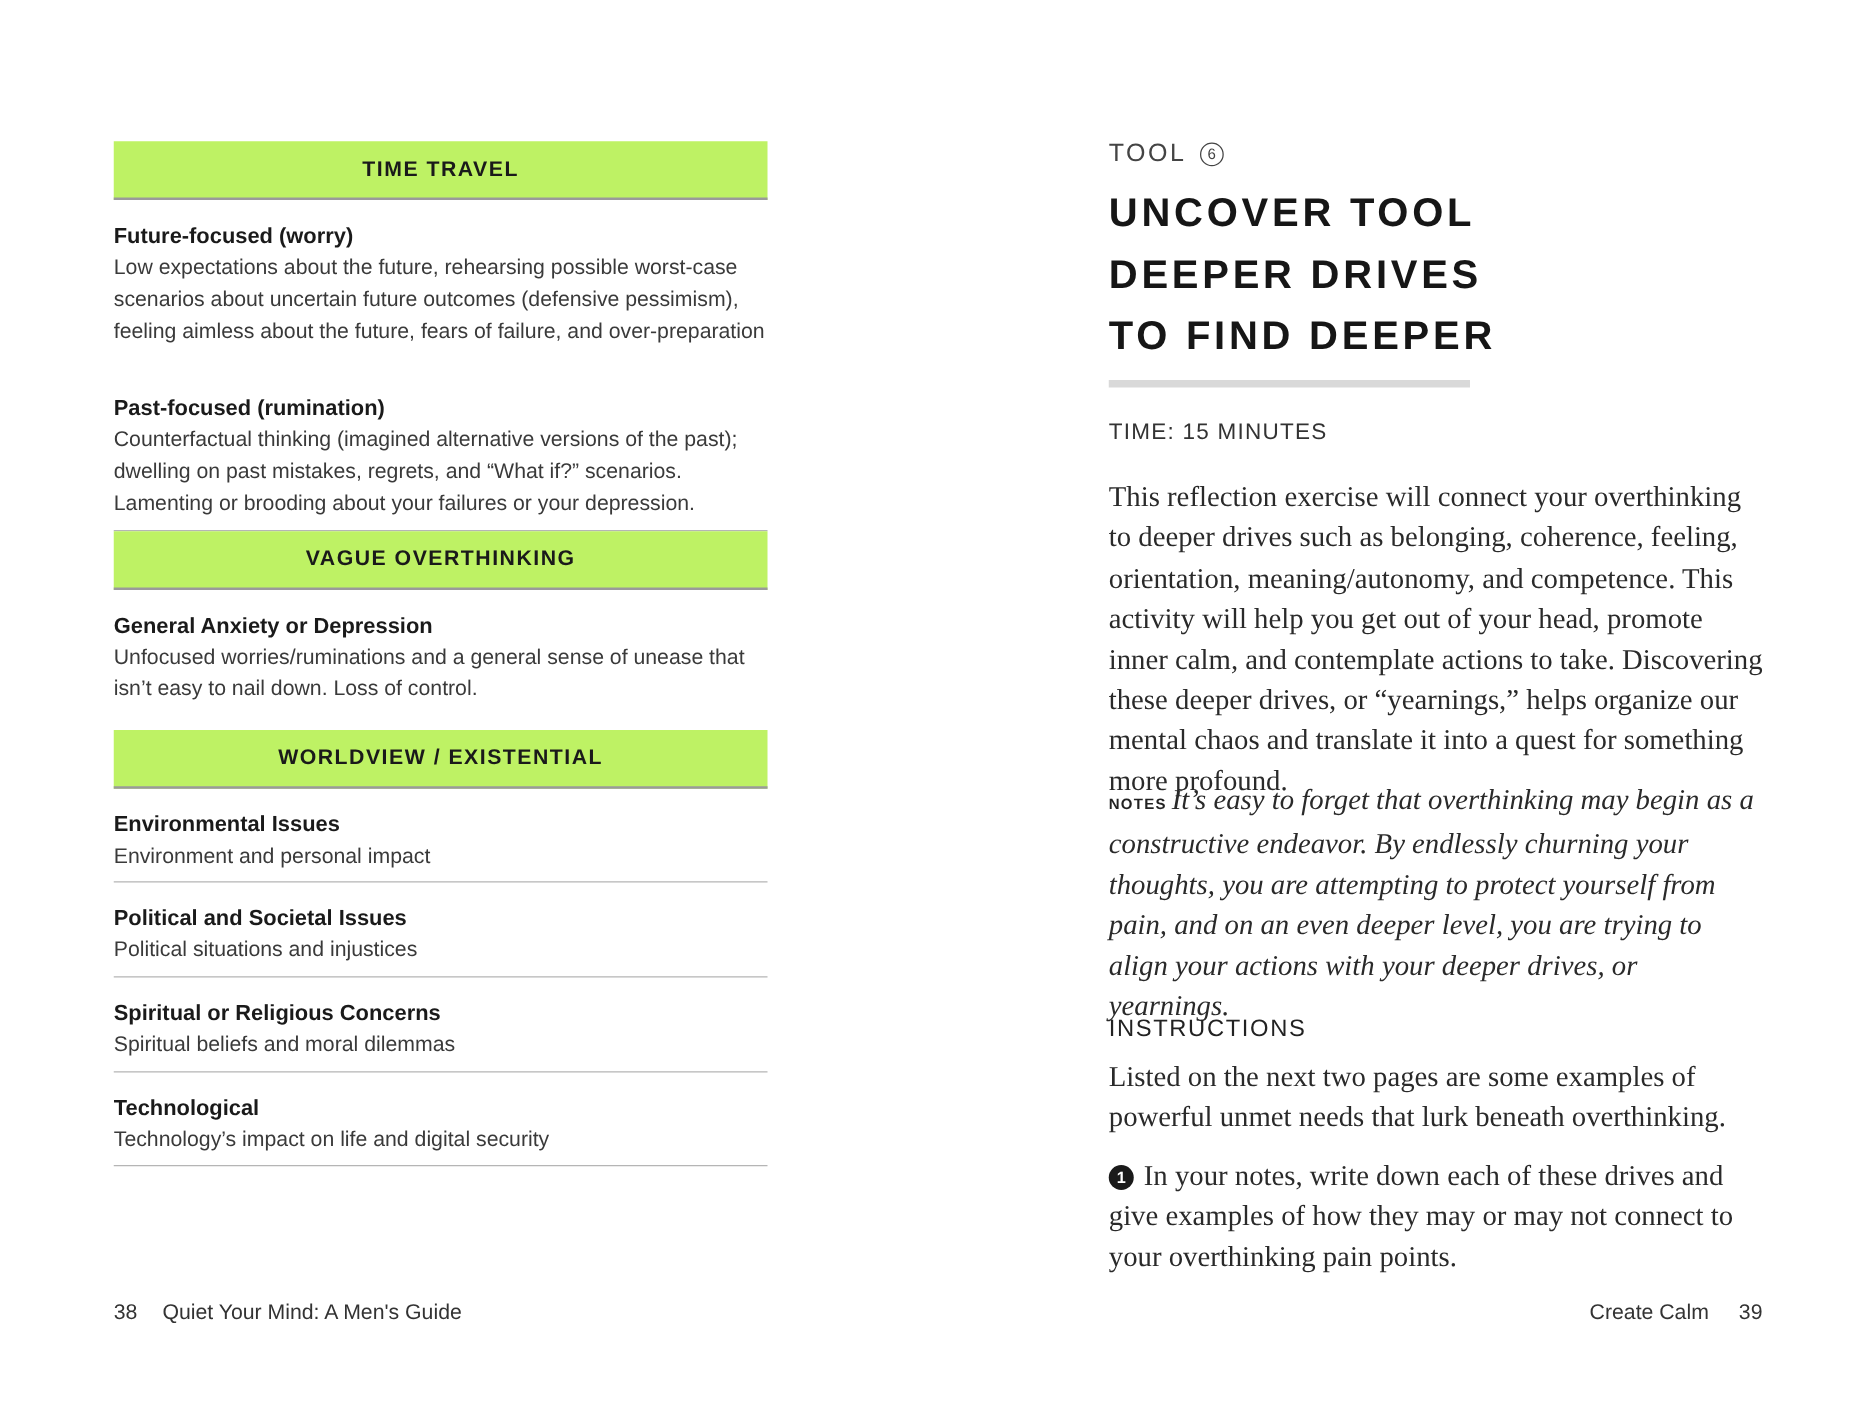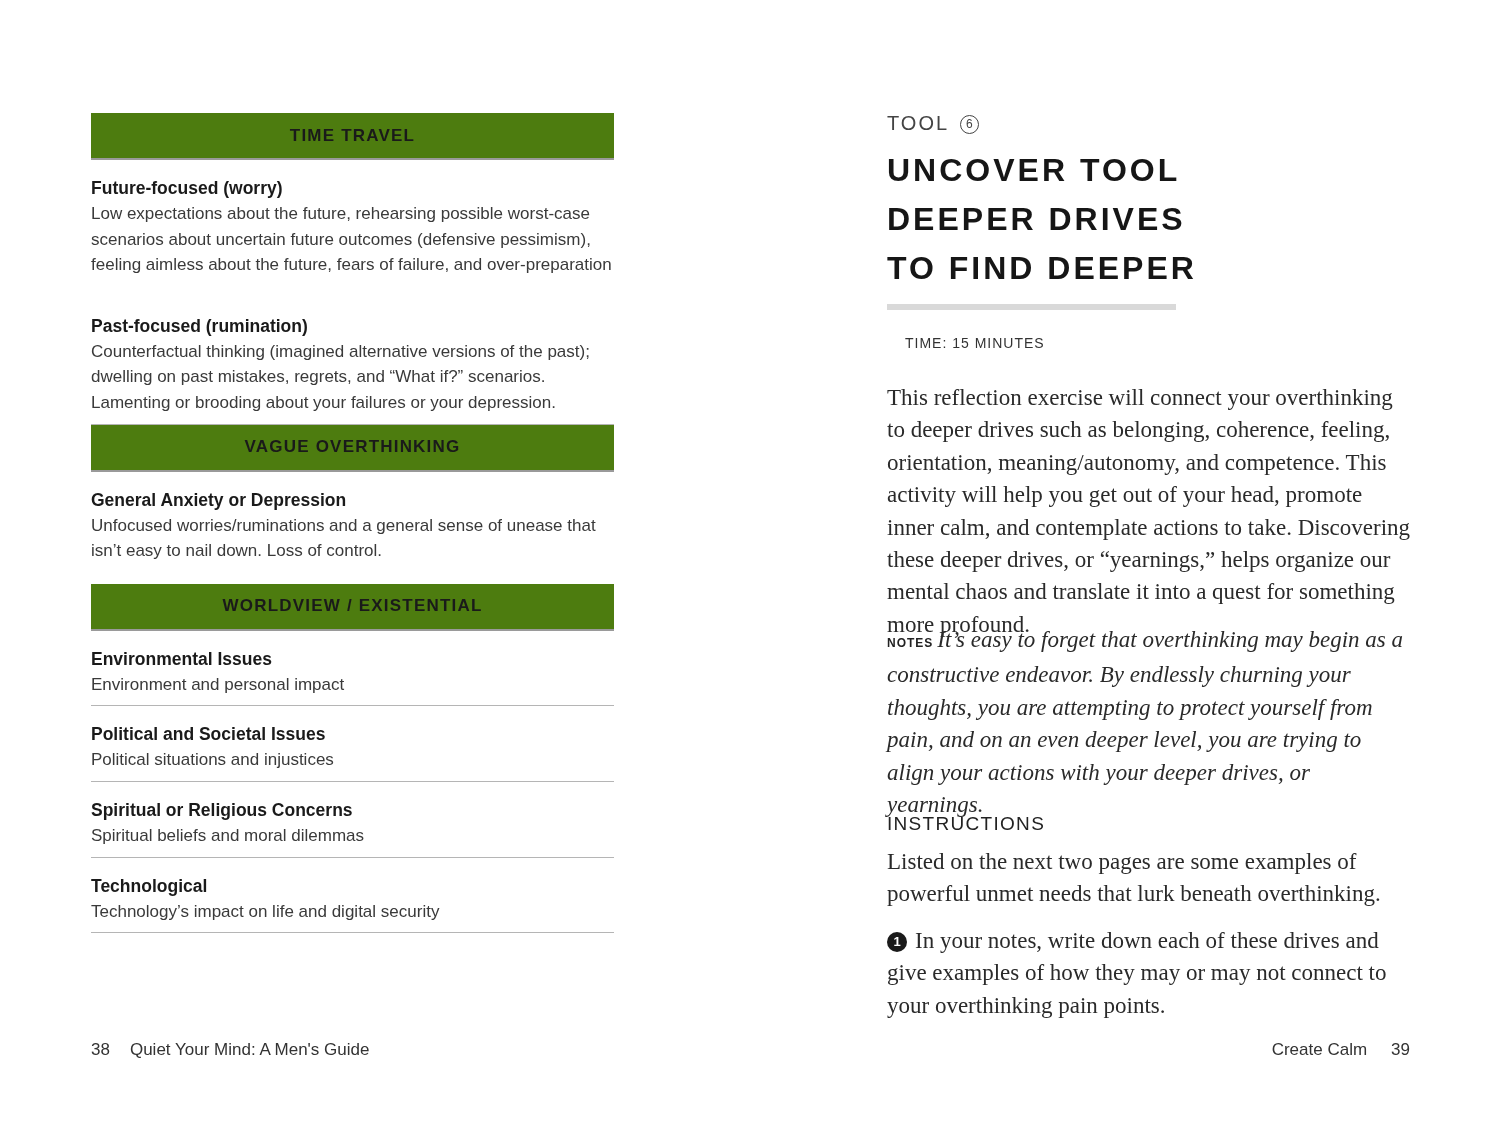--- a/index.html
+++ b/index.html
@@ -7,21 +7,21 @@
     width: 1500px; height: 1124px; background: #ffffff; position: relative; overflow: hidden;
     color: #1f1f1f;
   }
   .page { position: absolute; top: 0; height: 1124px; }
   .left { left: 0; width: 750px; }
   .right { left: 750px; width: 750px; }
 
   
   .table { position: absolute; left: 91px; top: 113px; width: 523px; font-family: "Liberation Sans", sans-serif; }
   .cat-header {
-    background: #4d7c0f; border-bottom: 2px solid #9a9a9a; height: 45px;
+    background: #bef264; border-bottom: 2px solid #9a9a9a; height: 45px;
     display: flex; align-items: center; justify-content: center;
     font-weight: bold; font-size: 17px; letter-spacing: 1.2px; color: #1a1a1a;
   }
   .entry { padding: 16px 0 8px 0; border-bottom: 1.5px solid #b5b5b5; }
   .entry.last-in-group { border-bottom: none; padding-bottom: 20px; }
   .entry-title { font-size: 17.5px; font-weight: bold; color: #1a1a1a; line-height: 25px; }
   .entry-desc { font-size: 17px; color: #3a3a3a; line-height: 25.6px; }
 
   .folio { position: absolute; top: 1040px; font-family: "Liberation Sans", sans-serif; font-size: 17px; color: #333; }
   .folio-left { left: 91px; }
@@ -31,22 +31,22 @@
 
   
   .tool-label { position: absolute; left: 137px; top: 112px; font-family: "Liberation Sans", sans-serif;
     font-size: 20px; letter-spacing: 2px; color: #444; }
   .circle-num { display: inline-flex; width: 17px; height: 17px; border: 1.3px solid #444; border-radius: 50%;
     align-items: center; justify-content: center; font-size: 12px; letter-spacing: 0; vertical-align: 2px; margin-left: 4px; }
   .title { position: absolute; left: 137px; top: 146px; font-family: "Liberation Sans", sans-serif;
     font-weight: bold; font-size: 32px; letter-spacing: 3px; line-height: 49px; color: #161616; }
   .title div { white-space: nowrap; }
   .title-rule { position: absolute; left: 137px; top: 304px; width: 289px; height: 6px; background: #d9d9d9; }
-  .time { position: absolute; left: 155px; top: 335px; font-family: "Liberation Sans", sans-serif;
-    font-size: 14px; letter-spacing: 1px; color: #333; }
+  .time { position: absolute; left: 137px; top: 335px; font-family: "Liberation Sans", sans-serif;
+    font-size: 18px; letter-spacing: 1px; color: #333; }
   .body-text { position: absolute; left: 137px; width: 525px; font-family: "Liberation Serif", serif;
     font-size: 23px; line-height: 32.4px; color: #2a2a2a; }
   .intro { top: 382px; }
   .notes { top: 624px; font-style: italic; }
   .notes-label { font-style: normal; font-family: "Liberation Sans", sans-serif; font-size: 12px;
     font-weight: bold; letter-spacing: 1px; color: #222; margin-right: 4px; }
   .instr-head { position: absolute; left: 137px; top: 813px; font-family: "Liberation Sans", sans-serif;
     font-size: 19px; letter-spacing: 1.3px; color: #222; }
   .instr-text { top: 846px; }
   .step { top: 925px; }

